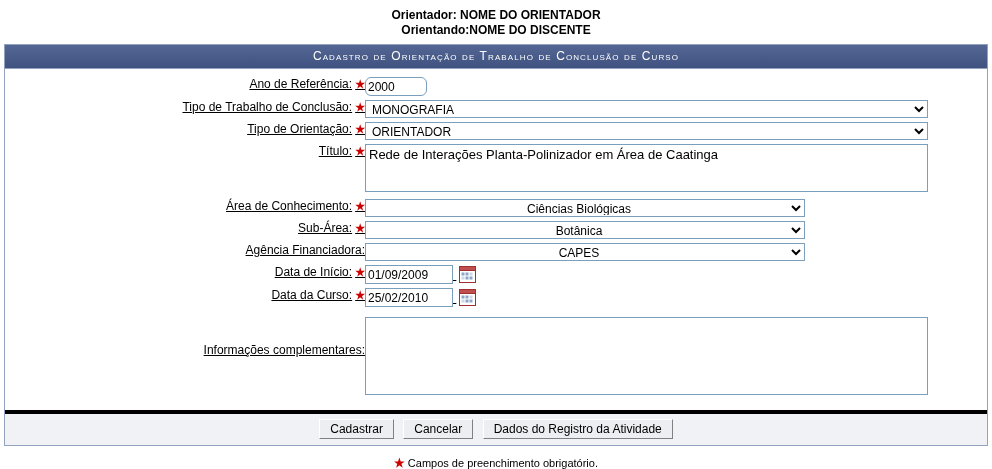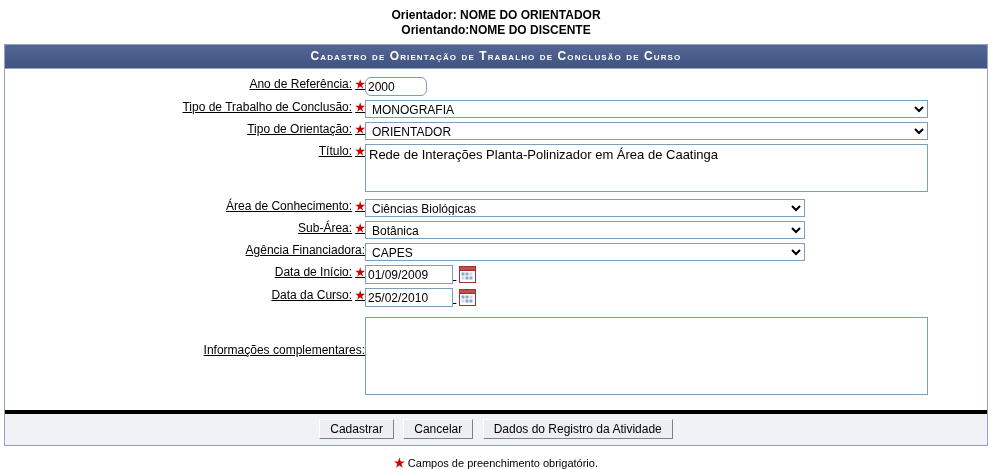--- a/index.html
+++ b/index.html
@@ -35,21 +35,21 @@
   .frame {
     margin: 6px 4px 0 4px;
     border: 1px solid #93a3bf;
     background: #ffffff;
   }
   .caption {
     background: #4a5f8e;
     background: linear-gradient(to bottom, #536694 0%, #3f5280 100%);
     color: #ffffff;
     text-align: center;
-    font-weight: bold;
+    font-weight: normal;
     font-size: 12px;
     letter-spacing: 1.1px;
     font-variant: small-caps;
     padding: 4px 0 5px 0;
     border-bottom: 1px solid #93a3bf;
   }
 
   .formbody {
     padding: 6px 0 4px 0;
     text-decoration: underline;
@@ -95,21 +95,21 @@
   .w-date { width: 88px; }
 
   select.sel {
     font-family: "Liberation Sans", sans-serif;
     font-size: 12px;
     border: 1px solid #7b9ebd;
     background: #ffffff;
     height: 18px;
     padding: 1px 2px;
   }
-  .w-sel-lg { width: 440px; }
+  .w-sel-lg { width: 440px; text-align: center; }
   .w-sel-xl { width: 563px; }
 
   textarea.ta {
     font-family: "Liberation Sans", sans-serif;
     font-size: 13px;
     border: 1px solid #7b9ebd;
     background: #ffffff;
     padding: 2px 3px;
     resize: none;
     color: #000;

